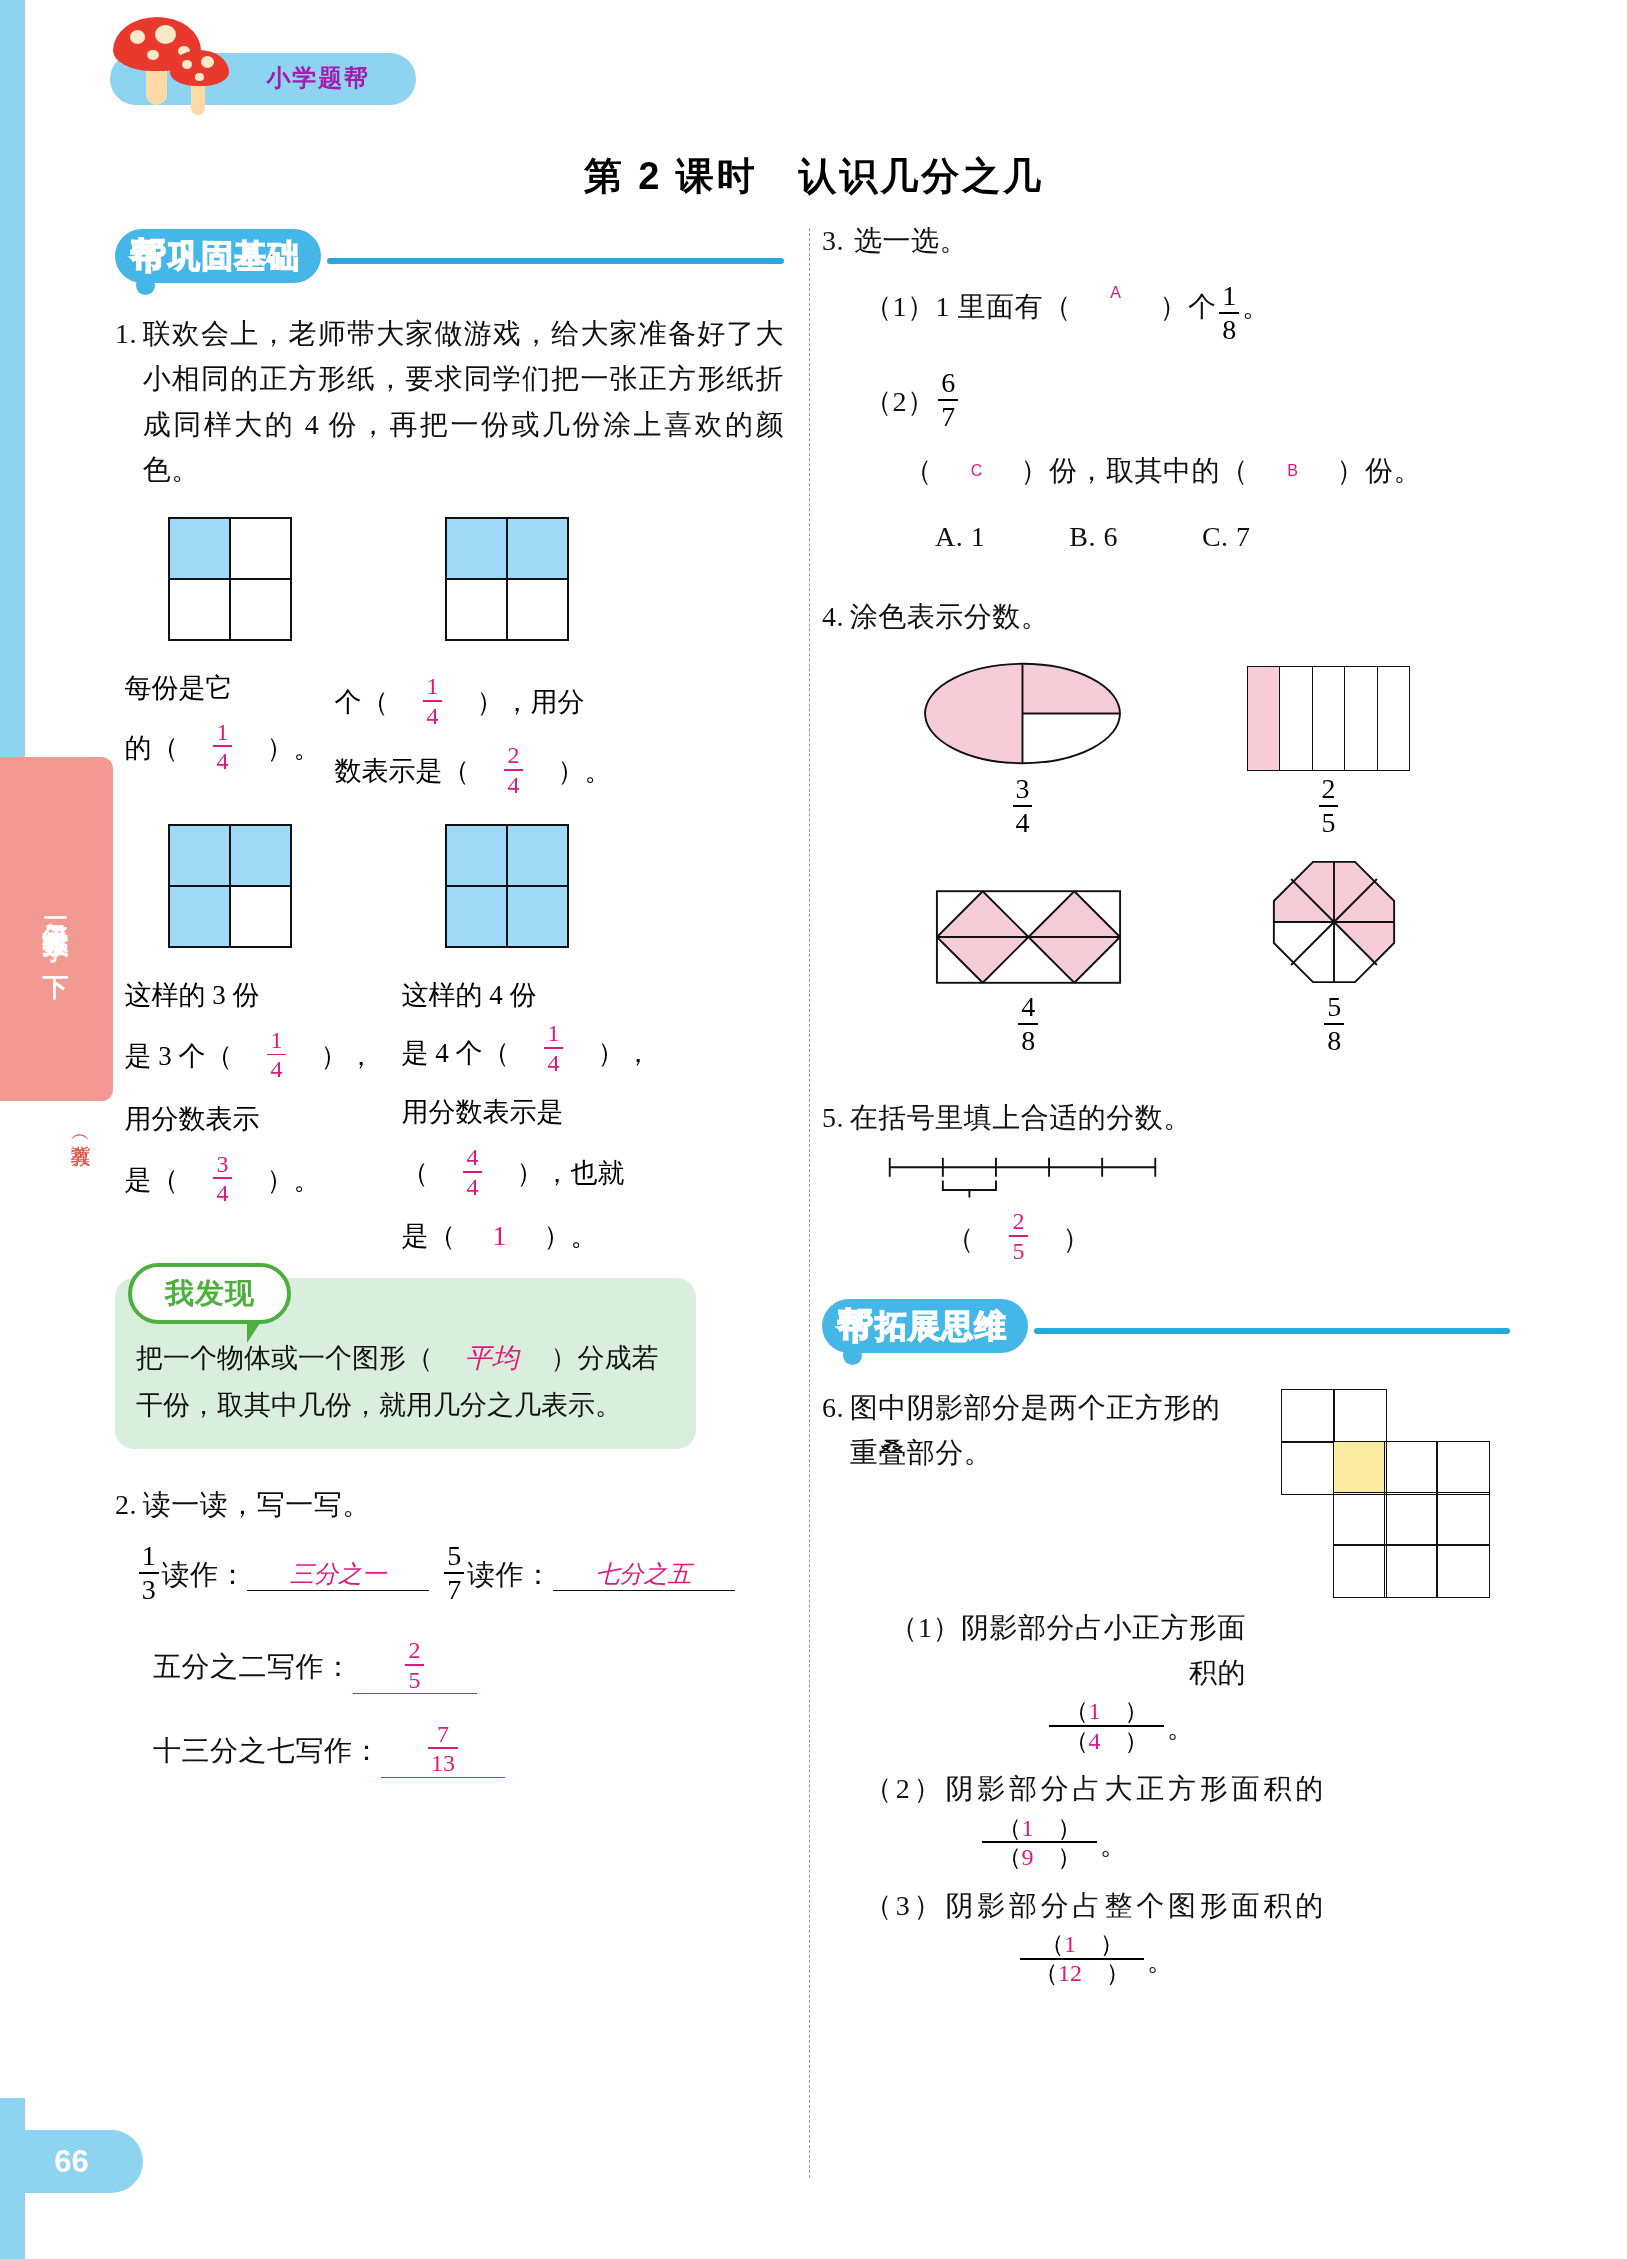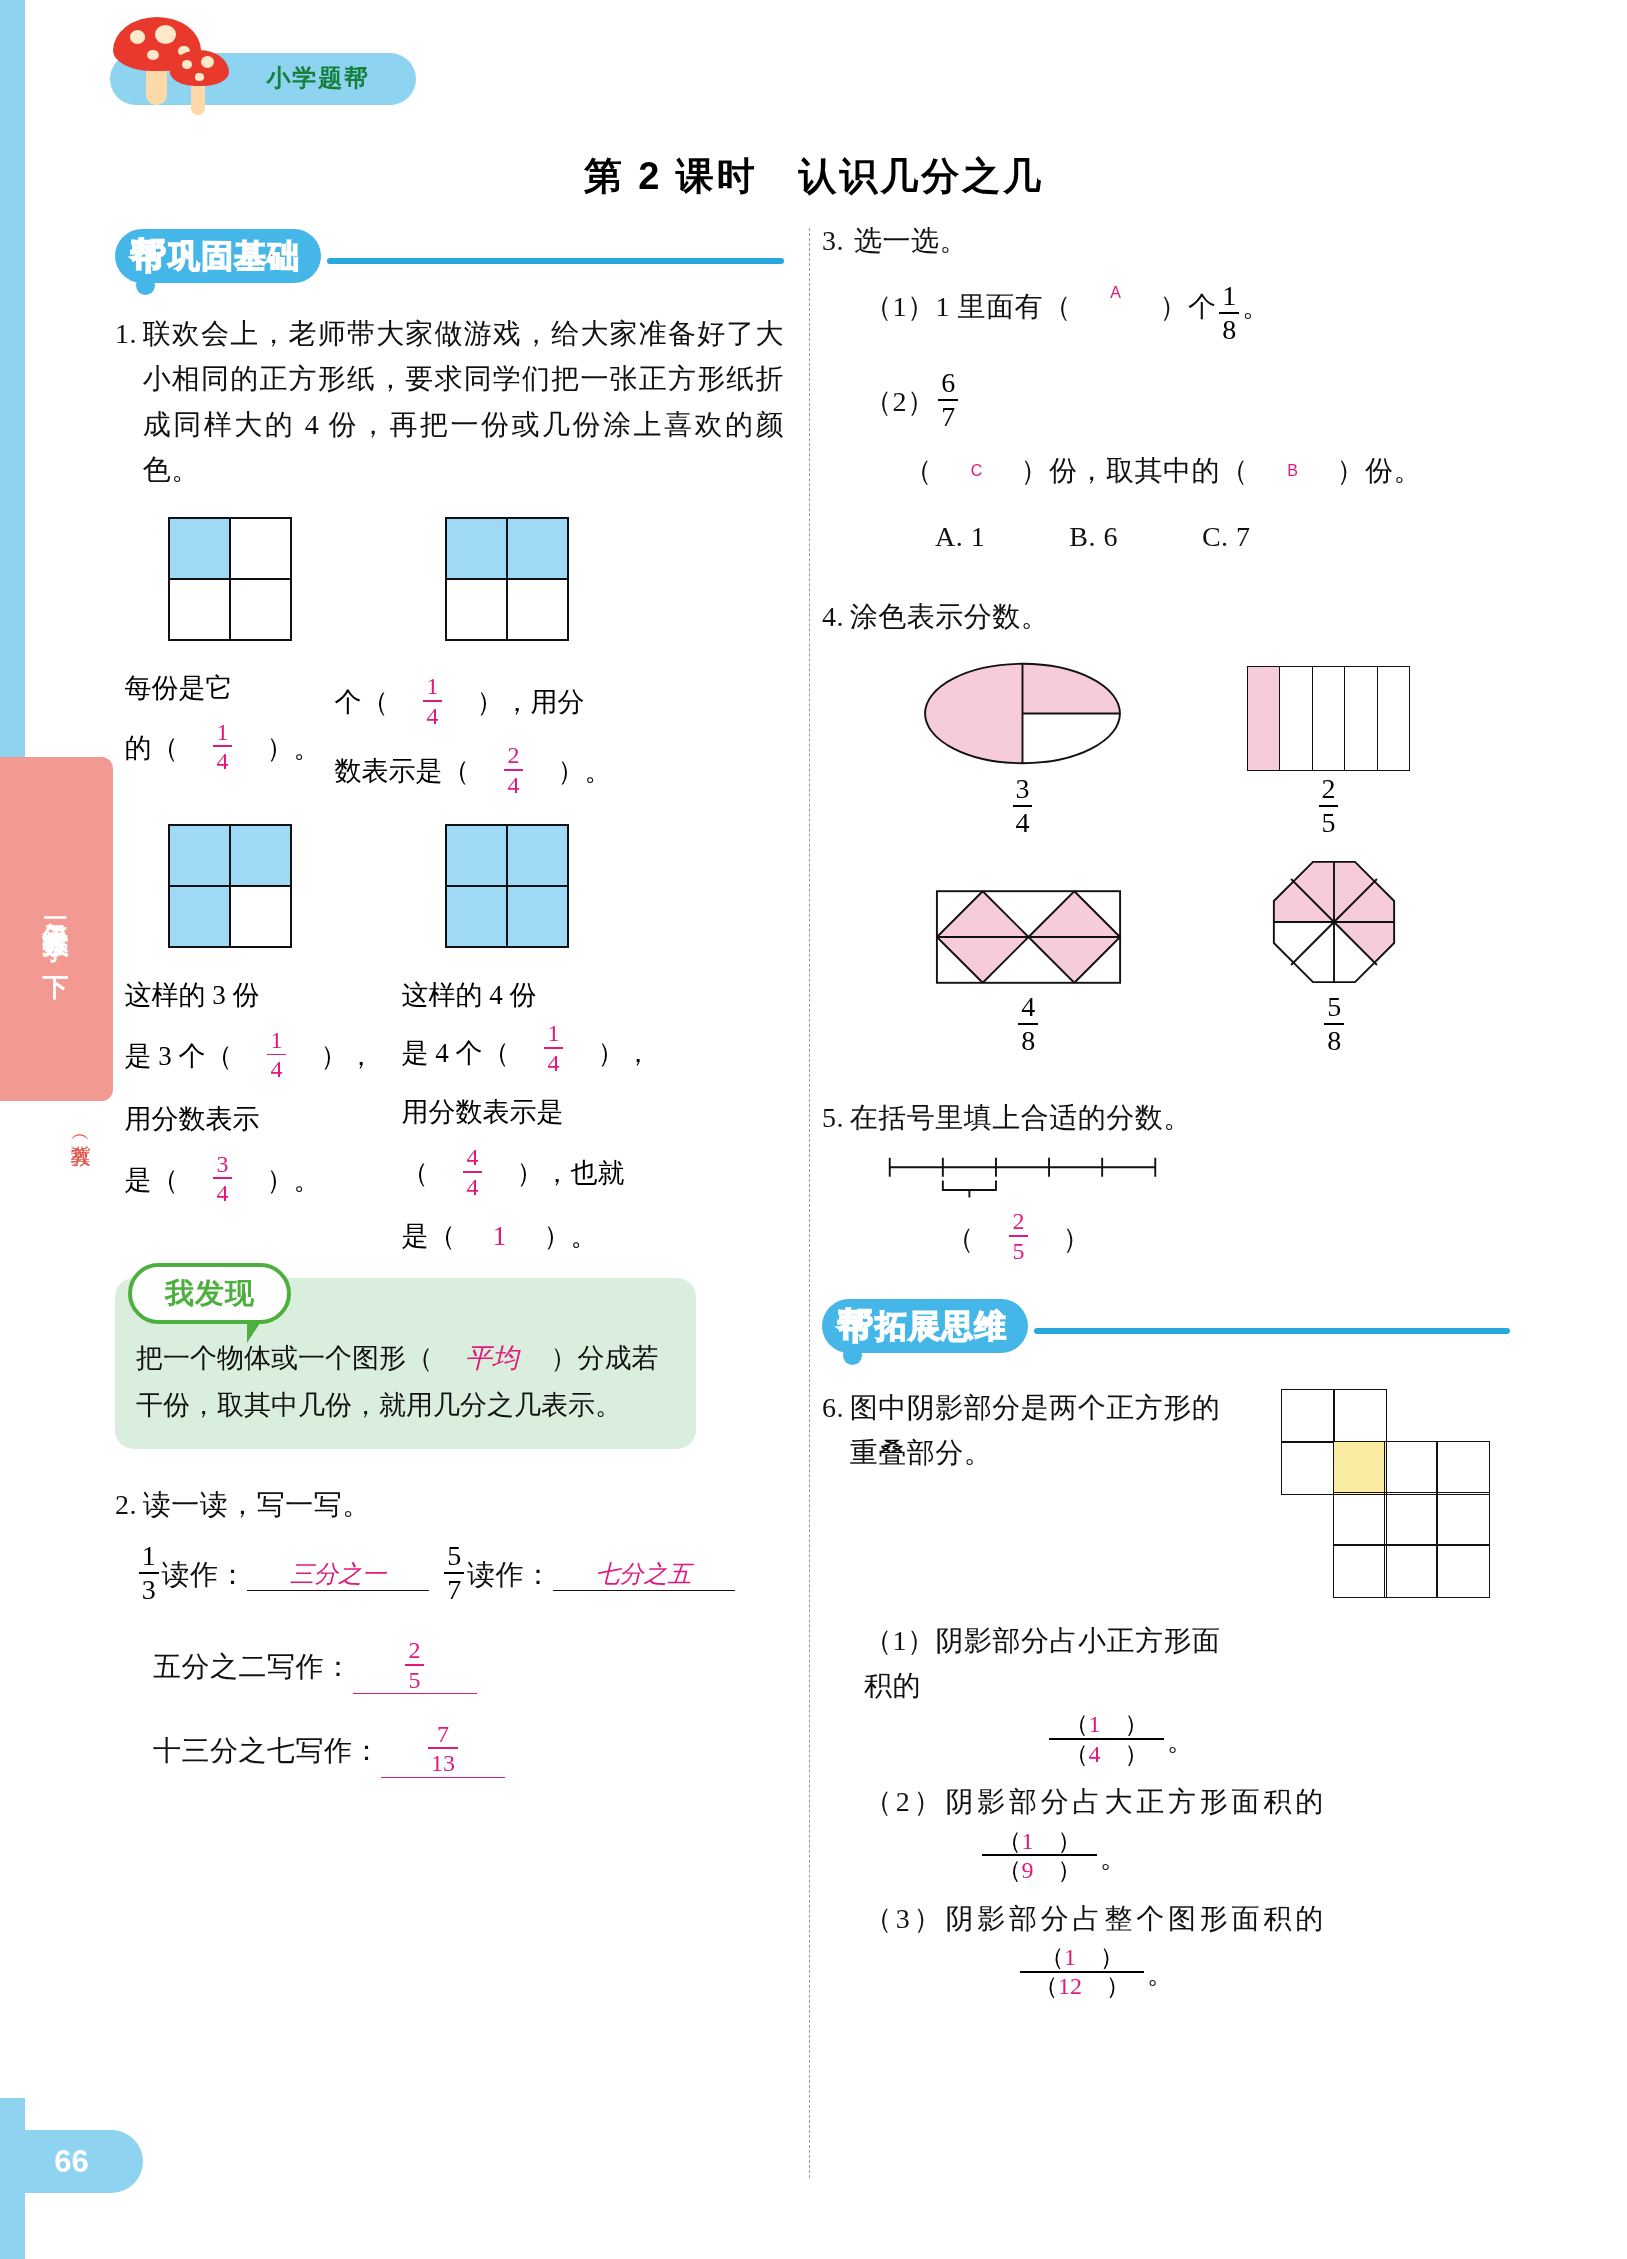--- a/index.html
+++ b/index.html
@@ -39,21 +39,21 @@
   }
   
   #banner {
     position:absolute; left:110px; top:53px; width:306px; height:52px;
     background:#8ed3f0; border-radius:26px;
   }
   #banner-label {
     position:absolute; left:167px; top:54px; width:239px; height:48px;
     display:flex; align-items:center; justify-content:flex-end;
     padding-right:36px;
-    color:#15803d; font-size:24px; font-weight:bold; letter-spacing:1.9px;
+    color:#a21caf; font-size:24px; font-weight:bold; letter-spacing:1.9px;
     font-family:"Liberation Sans","DejaVu Sans",sans-serif;
   }
   .mushroom { position:absolute; }
   .mush-cap { position:absolute; border-radius:50% 50% 45% 45% / 62% 62% 38% 38%; background:#e8392c; }
   .mush-stem { position:absolute; background:#ffd9a8; border-radius:7.6px 7.6px 13.4px 13.4px; }
   .dot { position:absolute; border-radius:50%; background:#ffe9c9; }
   
   #page-title {
     position:absolute; left:0; top:151px; width:1628px;
     text-align:center; font-size:38px; font-weight:bold; letter-spacing:2.9px;
@@ -583,21 +583,21 @@
       <div class="c" style="left:155px;top:52px;"></div>
       <div class="c" style="left:52px;top:103px;"></div>
       <div class="c" style="left:103px;top:103px;"></div>
       <div class="c" style="left:155px;top:103px;"></div>
       <div class="c" style="left:52px;top:155px;"></div>
       <div class="c" style="left:103px;top:155px;"></div>
       <div class="c" style="left:155px;top:155px;"></div>
     </div>
   </div>
 
-  <div style="margin:21px 0 0 42px;">
+  <div style="margin:8px 0 0 42px;text-align:right;">
     <div class="q" style="width:382px;">（1）阴影部分占小正方形面积的</div>
     <div style="display:flex;align-items:center;margin:5.7px 0 0 182px;">
       <span class="frac" style="min-width:115px;">
         <span class="n">（<span class="ans">1</span>　）</span>
         <span class="bar"></span>
         <span class="d">（<span class="ans">4</span>　）</span>
       </span>
       <span class="q">。</span>
     </div>
   </div>

